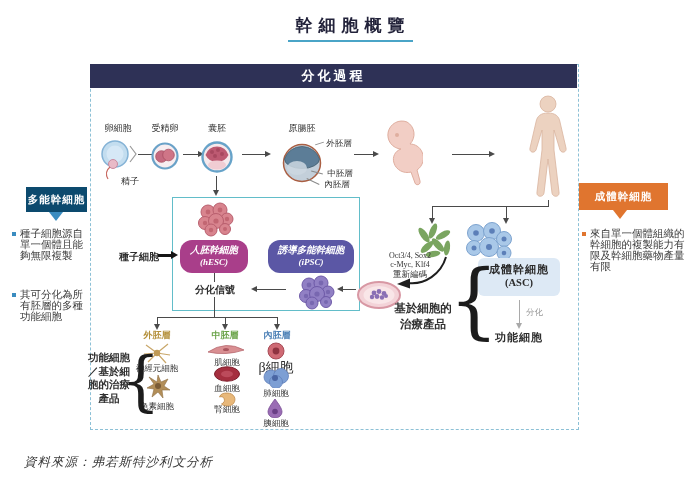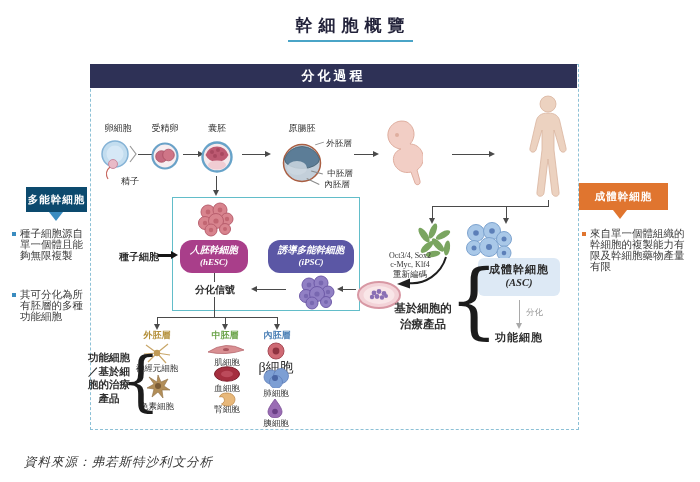--- a/index.html
+++ b/index.html
@@ -232,21 +232,21 @@
       <circle cx="14" cy="11" r="2.8"></circle>
         <circle cx="30" cy="9" r="2.8"></circle>
         <circle cx="42" cy="17" r="2.5"></circle>
       <circle cx="12" cy="26" r="2.5"></circle>
         <circle cx="27" cy="25" r="3"></circle>
         <circle cx="42" cy="31" r="2.3"></circle>
     </g>
   </svg>
   <div class="abs ctr" style="left:478px;top:258px;width:82px;height:38px;background:#dde9f5;border-radius:6px;">
     <div class="b" style="font-size:11px;margin-top:4px;letter-spacing:1px;">成體幹細胞</div>
-    <div class="b" style="font-size:10.5px;font-style:italic;">(ASC)</div>
+    <div class="b" style="font-size:10.5px;">(ASC)</div>
   </div>
   <div class="lineV gray arrD" style="left:519px;top:300px;height:24px;"></div>
   <div class="abs" style="left:526px;top:307px;font-size:8.5px;color:#999;">分化</div>
   <div class="abs lbl b" style="left:486px;top:331px;width:66px;font-size:11px;letter-spacing:1px;">功能細胞</div>
 
   <div class="brace" style="left:449px;top:260px;font-size:78px;line-height:82px;transform:scaleY(1.05);">{</div>
   <div class="abs lbl b" style="left:392px;top:300px;width:62px;font-size:11.5px;line-height:16px;">基於細胞的治療產品</div>
 
   <div class="lineV" style="left:214px;top:297px;height:20px;"></div>
   <div class="lineH" style="left:157px;top:317px;width:120px;"></div>

